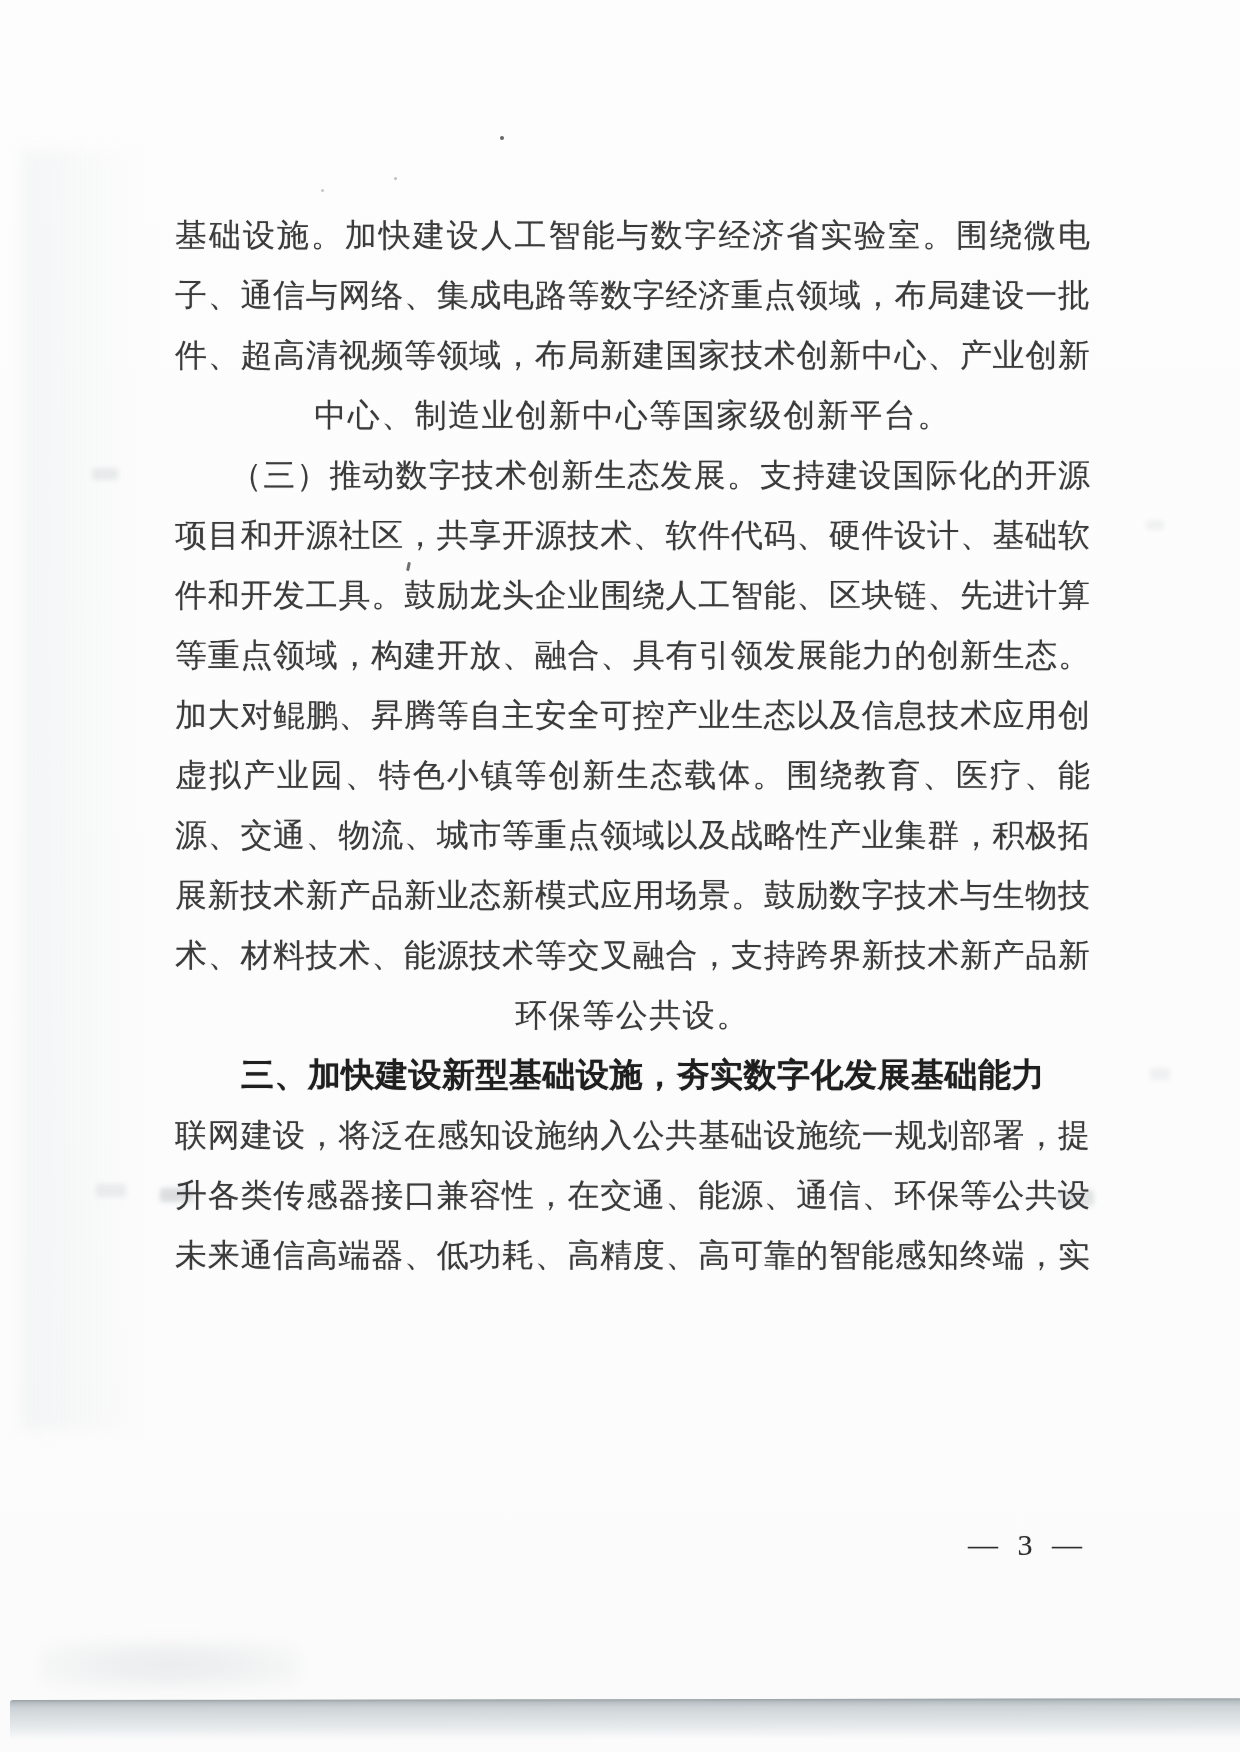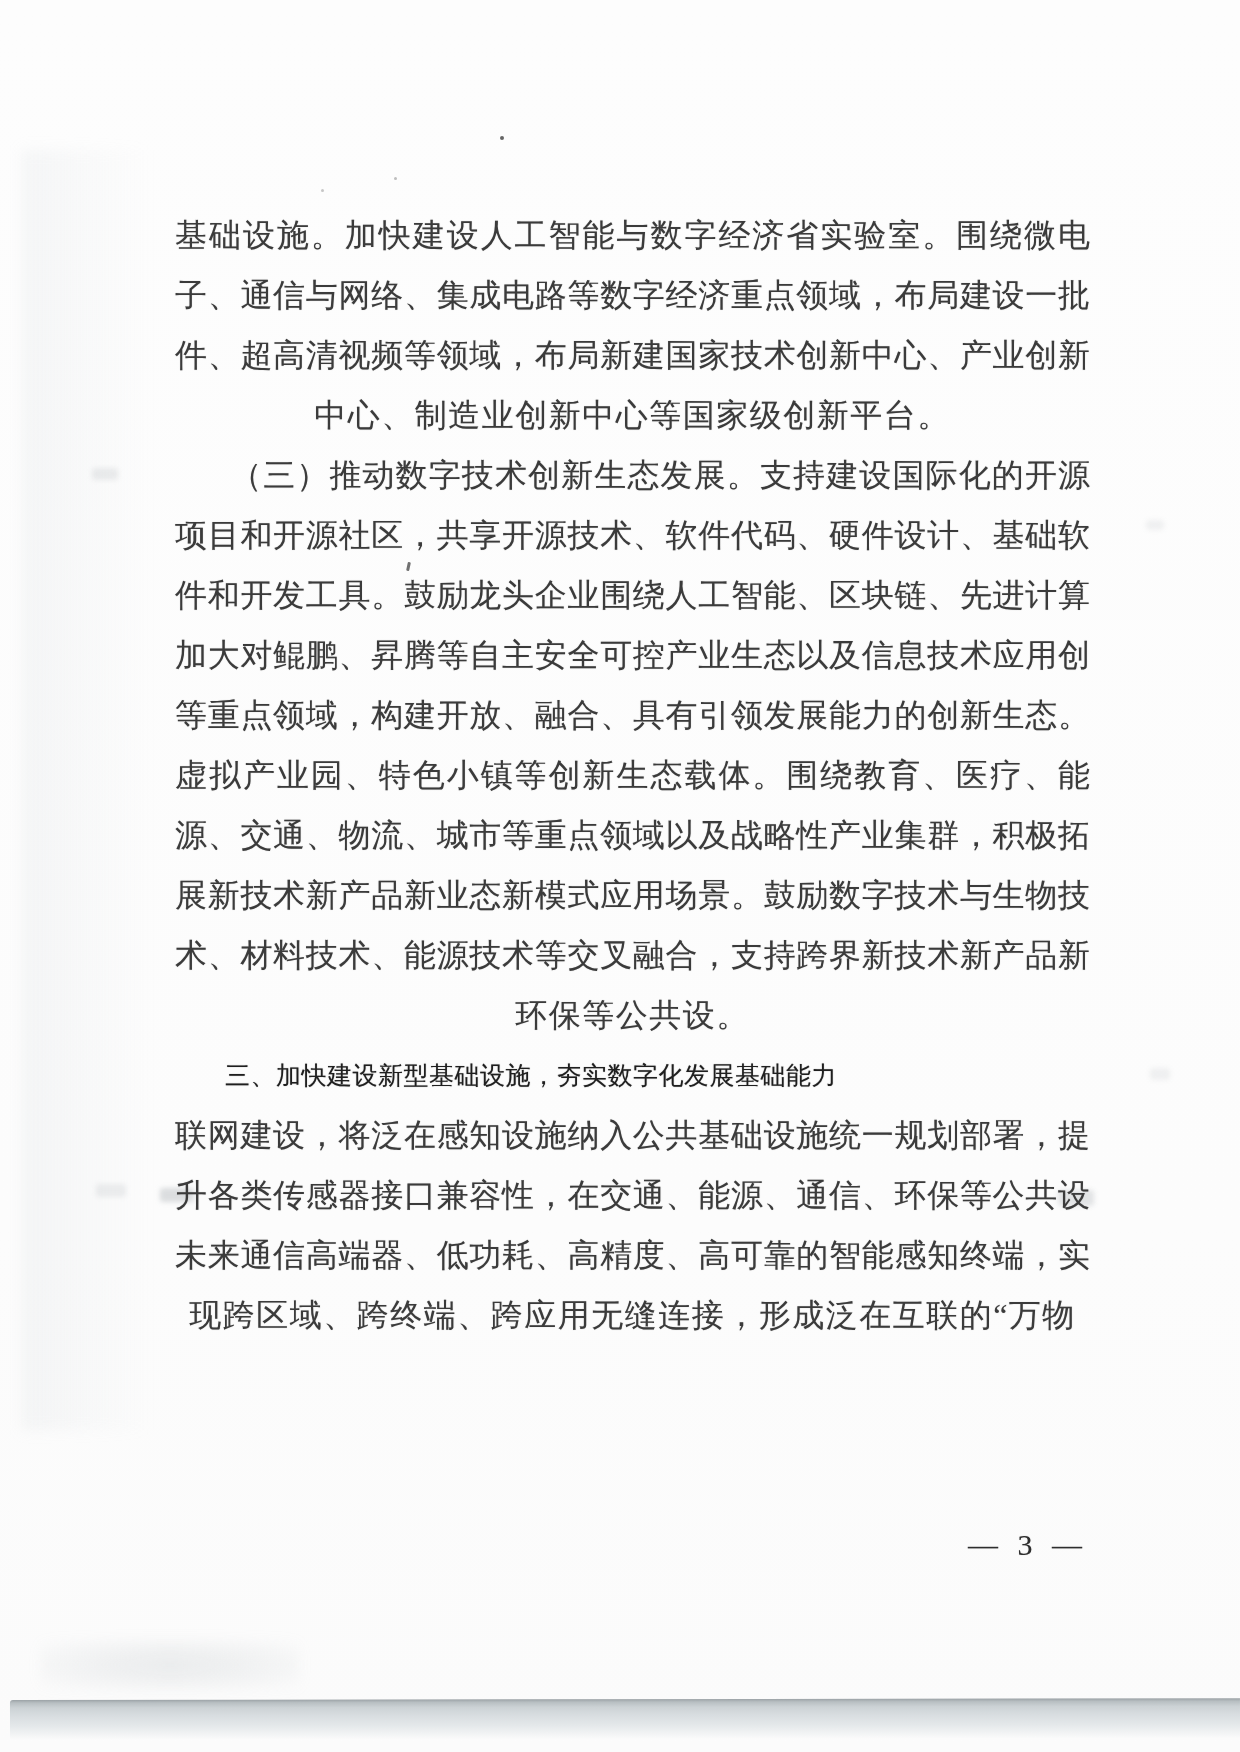--- a/index.html
+++ b/index.html
@@ -108,22 +108,22 @@
     text-align: center;
   }
   .line.indent {
     white-space: normal;
     text-align: justify;
     text-align-last: justify;
     text-indent: 1.72em;
   }
   .line.heading {
     font-family: "Liberation Sans", "DejaVu Sans", sans-serif;
-    font-weight: 400;
-    font-size: 25px;
+    font-weight: 700;
+    font-size: 33px;
     color: #1f1f1f;
     letter-spacing: 0.5px;
     text-indent: 2.0em;
     text-shadow: 0 0 1px rgba(40,40,40,0.55);
     text-align: left;
   }
   .page-number {
     position: absolute;
     left: 968px;
     top: 1520px;
@@ -155,31 +155,30 @@
   <div class="smudge m-right2"></div>
 
   <div class="doc">
       <div class="line body">基础设施。加快建设人工智能与数字经济省实验室。围绕微电</div>
       <div class="line body">子、通信与网络、集成电路等数字经济重点领域，布局建设一批</div>
       <div class="line body">件、超高清视频等领域，布局新建国家技术创新中心、产业创新</div>
       <div class="line body-end">中心、制造业创新中心等国家级创新平台。</div>
       <div class="line indent">（三）推动数字技术创新生态发展。支持建设国际化的开源</div>
       <div class="line body">项目和开源社区，共享开源技术、软件代码、硬件设计、基础软</div>
       <div class="line body">件和开发工具。鼓励龙头企业围绕人工智能、区块链、先进计算</div>
+      <div class="line body">等重点领域，构建开放、融合、具有引领发展能力的创新生态。</div>
       <div class="line body">加大对鲲鹏、昇腾等自主安全可控产业生态以及信息技术应用创</div>
-      <div class="line body">等重点领域，构建开放、融合、具有引领发展能力的创新生态。</div>
       <div class="line body">虚拟产业园、特色小镇等创新生态载体。围绕教育、医疗、能</div>
       <div class="line body">源、交通、物流、城市等重点领域以及战略性产业集群，积极拓</div>
       <div class="line body">展新技术新产品新业态新模式应用场景。鼓励数字技术与生物技</div>
       <div class="line body">术、材料技术、能源技术等交叉融合，支持跨界新技术新产品新</div>
       <div class="line body-end">环保等公共设。</div>
       <div class="line heading">三、加快建设新型基础设施，夯实数字化发展基础能力</div>
       <div class="line body">联网建设，将泛在感知设施纳入公共基础设施统一规划部署，提</div>
       <div class="line body">升各类传感器接口兼容性，在交通、能源、通信、环保等公共设</div>
       <div class="line body">未来通信高端器、低功耗、高精度、高可靠的智能感知终端，实</div>
-      <div class="line body-end">现跨区域、跨终端、跨应用无缝连接，形成泛在互联的“万物</div>
     </div>
 
   <div class="page-number">— 3 —</div>
 
   <div class="corner-smudge"></div>
   <div class="bottom-bar"></div>
 </div>
 
 </body></html>

